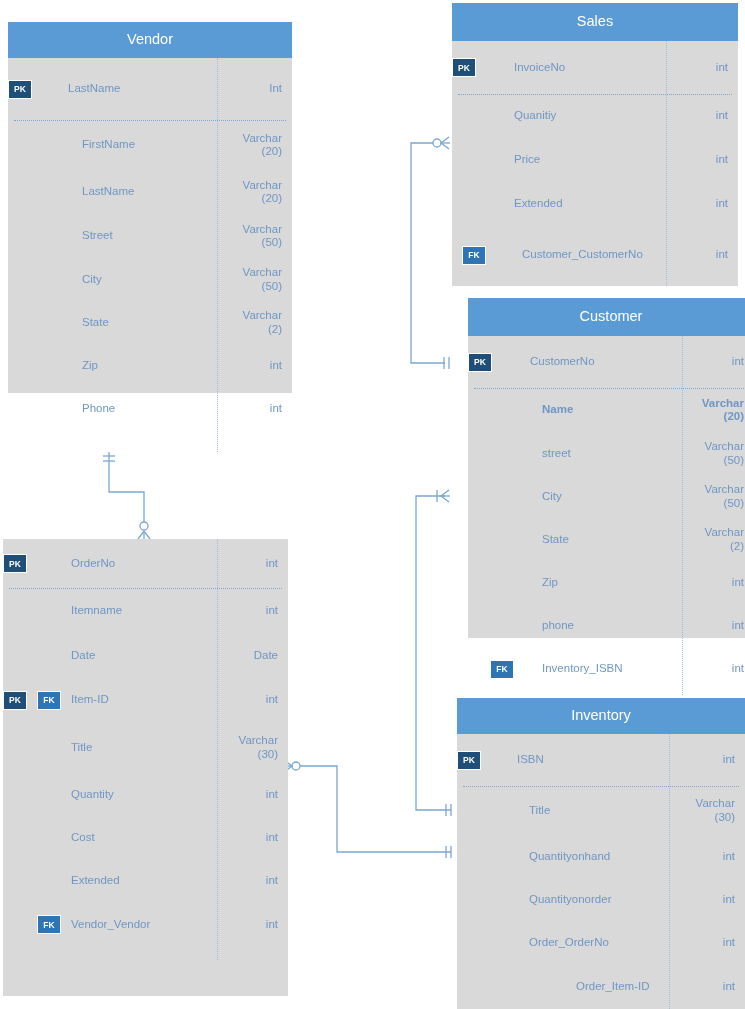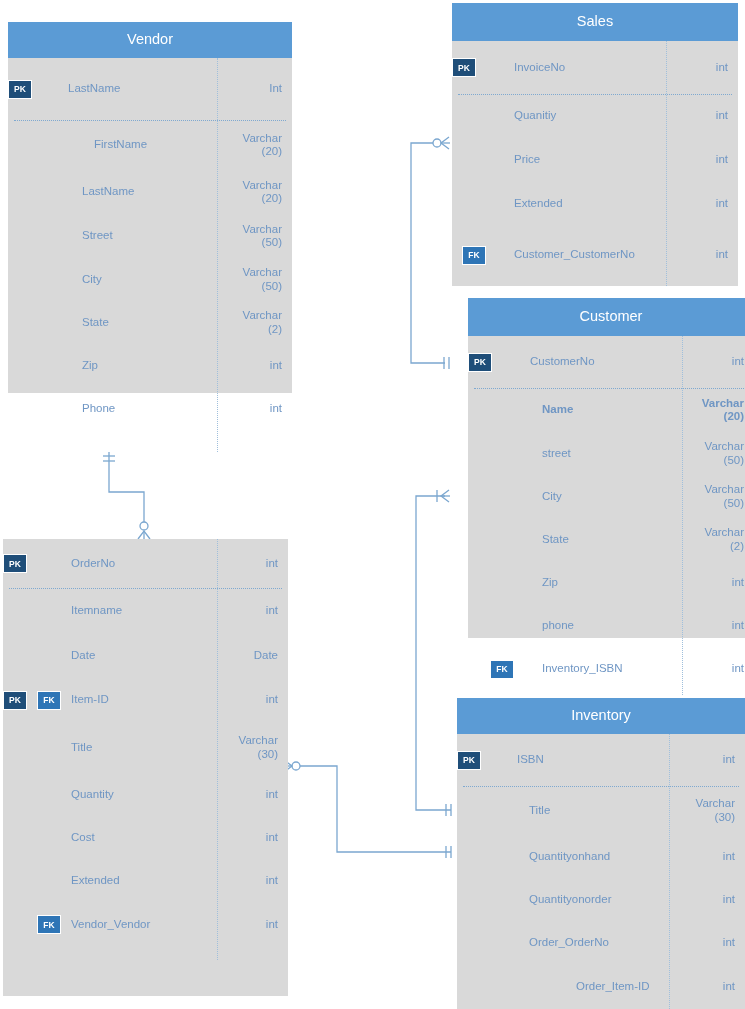--- a/index.html
+++ b/index.html
@@ -180,21 +180,21 @@
       <div class="pk-divider" style="top:62px;"></div>
 
       <div class="row" style="height:62px;">
         <div class="row-keys" style="width:60px;">
           <span class="badge pk">PK</span>
         </div>
         <div class="row-name">LastName</div>
         <div class="row-type" style="width:75px; padding-right:10px;">Int</div>
       </div>
 
-      <div class="row" style="height:50px;padding-left:12px;">
+      <div class="row" style="height:50px;">
         <div class="row-keys" style="width:74px;"></div>
         <div class="row-name">FirstName</div>
         <div class="row-type" style="width:62px; padding-right:10px;">Varchar (20)</div>
       </div>
 
       <div class="row" style="height:44px;">
         <div class="row-keys" style="width:74px;"></div>
         <div class="row-name">LastName</div>
         <div class="row-type" style="width:62px; padding-right:10px;">Varchar (20)</div>
       </div>
@@ -328,21 +328,21 @@
       <div class="row" style="height:43px;">
         <div class="row-keys" style="width:62px;"></div>
         <div class="row-name">Extended</div>
         <div class="row-type" style="width:62px; padding-right:10px;">int</div>
       </div>
 
       <div class="row" style="height:60px;">
         <div class="row-keys" style="width:62px; padding-left:10px;">
           <span class="badge fk">FK</span>
         </div>
-        <div class="row-name" style="padding-right:6px;">Customer_CustomerNo</div>
+        <div class="row-name" style="padding-right:6px;margin-left:8px;">Customer_CustomerNo</div>
         <div class="row-type" style="width:62px; padding-right:10px;">int</div>
       </div>
     </div>
   </div>
 
   <div class="entity" style="left:468px; top:298px; width:286px; height:340px;">
     <div class="entity-header" style="height:38px;">Customer</div>
     <div class="entity-body" style="height:359px;">
       <div class="col-divider" style="left:214px;"></div>
       <div class="pk-divider" style="top:52px;"></div>

